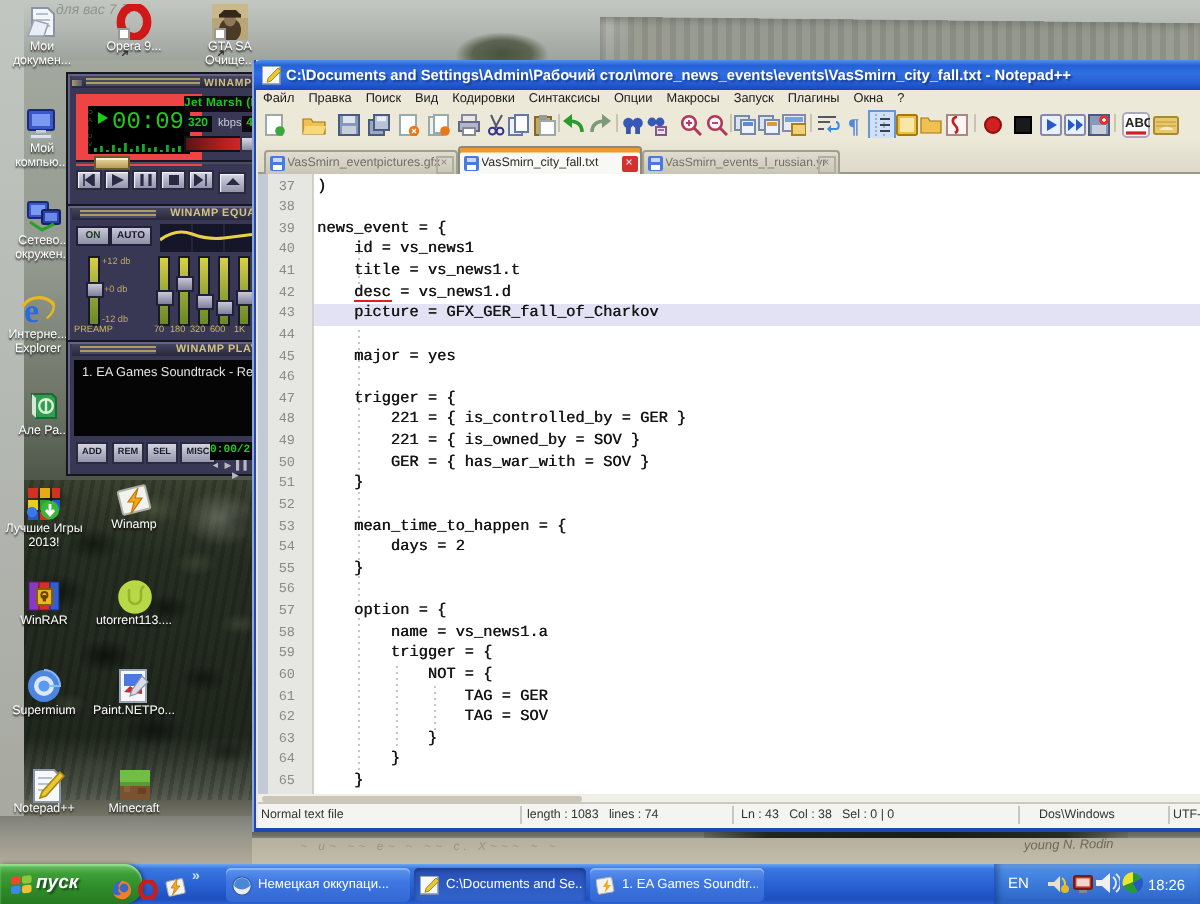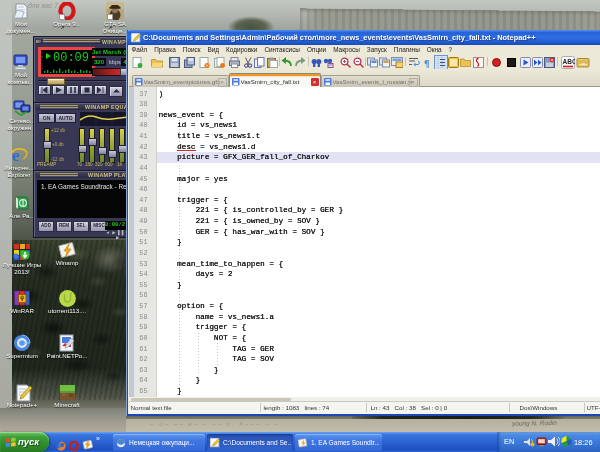--- a/index.html
+++ b/index.html
@@ -230,21 +230,21 @@
 <div id="winamp" class="abs" style="left:33px;top:36px;width:161px;height:200px;z-index:3;font-family:'Liberation Sans',sans-serif;">
 
  <div class="abs" style="left:0;top:0;width:161px;height:66px;background:#383854;border:1px solid #16161f;box-shadow:inset 1px 1px 0 #62628a;">
    <div class="abs" style="left:2px;top:1px;width:157px;height:6px;background:linear-gradient(180deg,#44445e,#28283c);">
      <div class="abs" style="left:7px;top:1.2px;width:57px;height:4px;background:repeating-linear-gradient(180deg,#ab9c60 0 .9px,#4a4a66 .9px 2.1px);"></div>
      <div class="abs" style="left:119px;top:1.2px;width:37px;height:4px;background:repeating-linear-gradient(180deg,#ab9c60 0 .9px,#4a4a66 .9px 2.1px);"></div>
      <div class="abs" style="left:48px;top:0.6px;width:60px;color:#cfc080;font-size:5.2px;font-weight:bold;text-align:center;letter-spacing:.4px;line-height:6px;">WINAMP</div>
      <div class="abs" style="left:0px;top:1.5px;width:4.5px;height:3.5px;background:linear-gradient(90deg,#a89a68,#55557a);"></div>
    </div>
 
-   <div class="abs" style="left:4px;top:10px;width:51px;height:24px;background:#000;border:3px solid #ef4444;">
+   <div class="abs" style="left:4px;top:10px;width:51px;height:24px;background:#000;border:6px solid #ef4444;">
      <div class="abs" style="left:0;top:1px;width:3px;height:20px;font-size:3px;color:#3a6a4a;line-height:4px;">O<br>A<br>I<br>D<br>V</div>
      <div class="abs" style="left:5px;top:3px;width:0;height:0;border-left:5px solid #18d018;border-top:3.4px solid transparent;border-bottom:3.4px solid transparent;"></div>
      <div class="abs" style="left:12px;top:1px;width:40px;height:14px;color:#1fca1f;font-size:12px;font-family:'Liberation Mono',monospace;letter-spacing:0px;line-height:14.5px;">00:09</div>
      <svg class="abs" style="left:2px;top:16px;" width="48" height="7" viewBox="0 0 48 7">
        <g fill="#18a828">
               <rect x="1" y="5" width="1.4" height="2"></rect>
               <rect x="4" y="4" width="1.4" height="3"></rect>
               <rect x="7" y="6" width="1.4" height="1"></rect>
               <rect x="10" y="3.5" width="1.4" height="3.5"></rect>
               <rect x="13" y="5" width="1.4" height="2"></rect>
@@ -696,21 +696,21 @@
    <div class="abs" style="left:458px;top:0;">UTF-8</div>
    <div class="abs" style="left:131px;top:1px;width:1px;height:9px;background:#c8c8c0;"></div>
    <div class="abs" style="left:237px;top:1px;width:1px;height:9px;background:#c8c8c0;"></div>
    <div class="abs" style="left:380px;top:1px;width:1px;height:9px;background:#c8c8c0;"></div>
    <div class="abs" style="left:455px;top:1px;width:1px;height:9px;background:#c8c8c0;"></div>
  </div>
 </div>
 
 <div id="taskbar" class="abs" style="left:0;top:432px;width:600px;height:20px;z-index:6;background:linear-gradient(180deg,#6aa5f4 0%,#3a77e0 12%,#2a63d4 50%,#1e4fbe 88%,#2a63d4 100%);">
 
-  <div class="abs" style="left:0;top:0;width:49px;height:20px;background:linear-gradient(180deg,#6fc468 0%,#3d9e37 25%,#2f8c2a 60%,#267a22 100%);border-radius:0 9px 9px 0;box-shadow:inset 0 1px 1px #9ae092,1px 0 2px rgba(0,0,0,.4);">
+  <div class="abs" style="left:0;top:0;width:71px;height:20px;background:linear-gradient(180deg,#6fc468 0%,#3d9e37 25%,#2f8c2a 60%,#267a22 100%);border-radius:0 9px 9px 0;box-shadow:inset 0 1px 1px #9ae092,1px 0 2px rgba(0,0,0,.4);">
     <svg class="abs" style="left:4.5px;top:4.5px" width="12" height="11" viewBox="0 0 12 11">
           <g transform="skewY(-5)">
             <rect x="0.5" y="1.5" width="4.8" height="4" rx="1.2" fill="#e84a30"></rect>
             <rect x="6" y="1.5" width="4.8" height="4" rx="1.2" fill="#8ac83a"></rect>
             <rect x="0.5" y="6.2" width="4.8" height="4" rx="1.2" fill="#3a8ae8"></rect>
             <rect x="6" y="6.2" width="4.8" height="4" rx="1.2" fill="#f0c030"></rect>
           </g>
         </svg>
     <div class="abs" style="left:18px;top:2px;width:30px;height:16px;color:#fff;font-size:9.5px;font-weight:bold;font-style:italic;line-height:16px;text-shadow:1px 1px 1px #1a4a1a;">пуск</div>
   </div>

